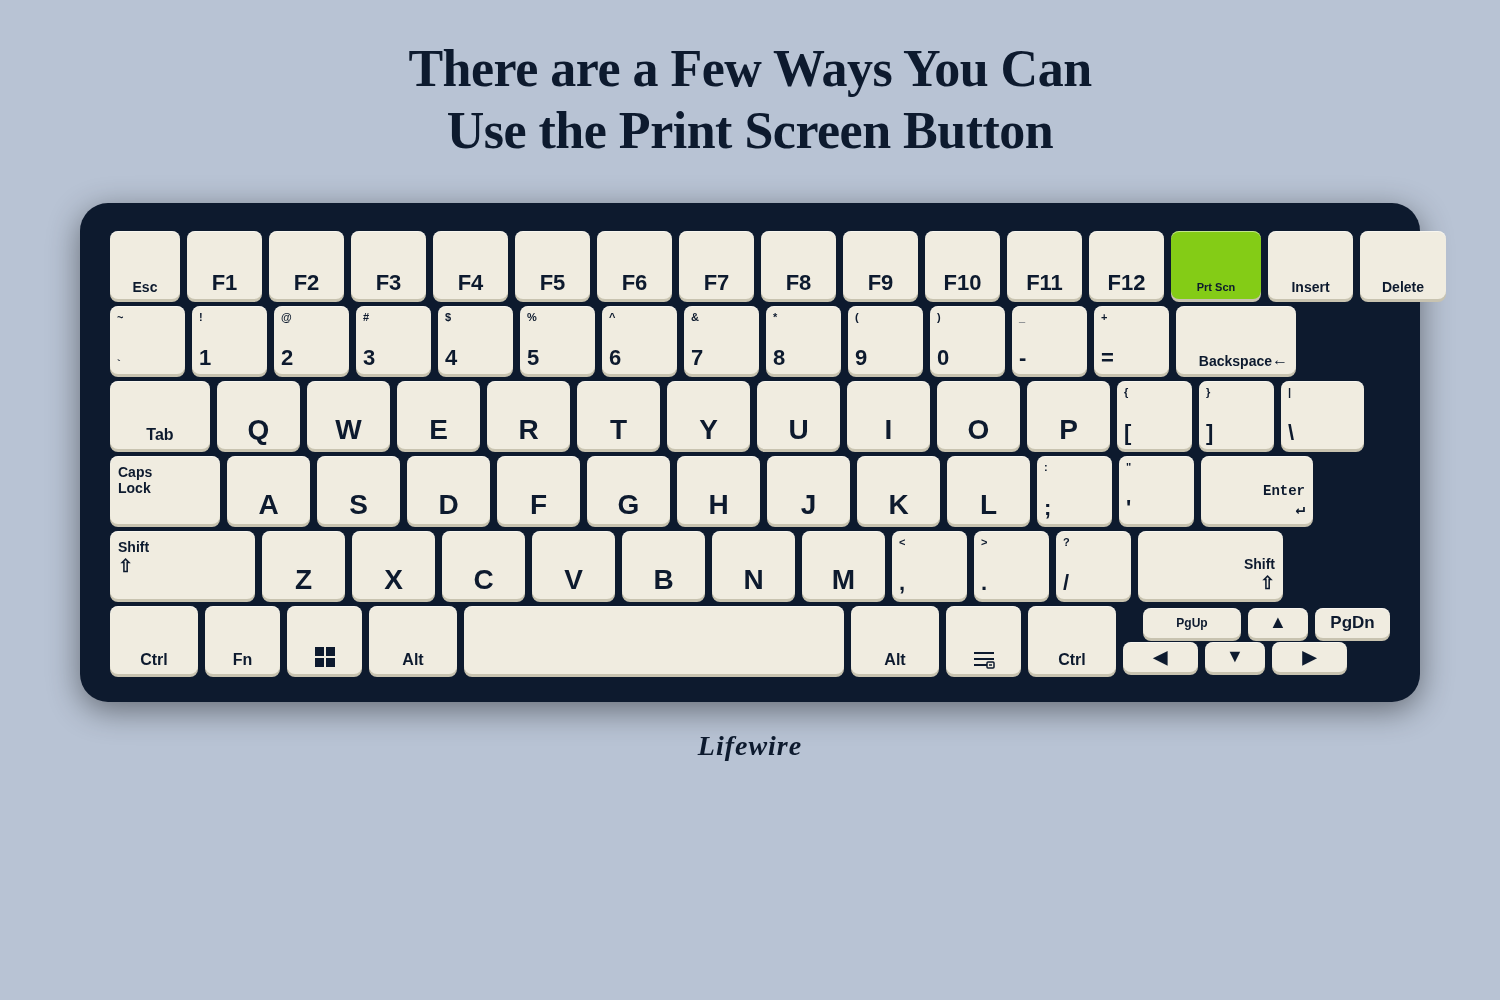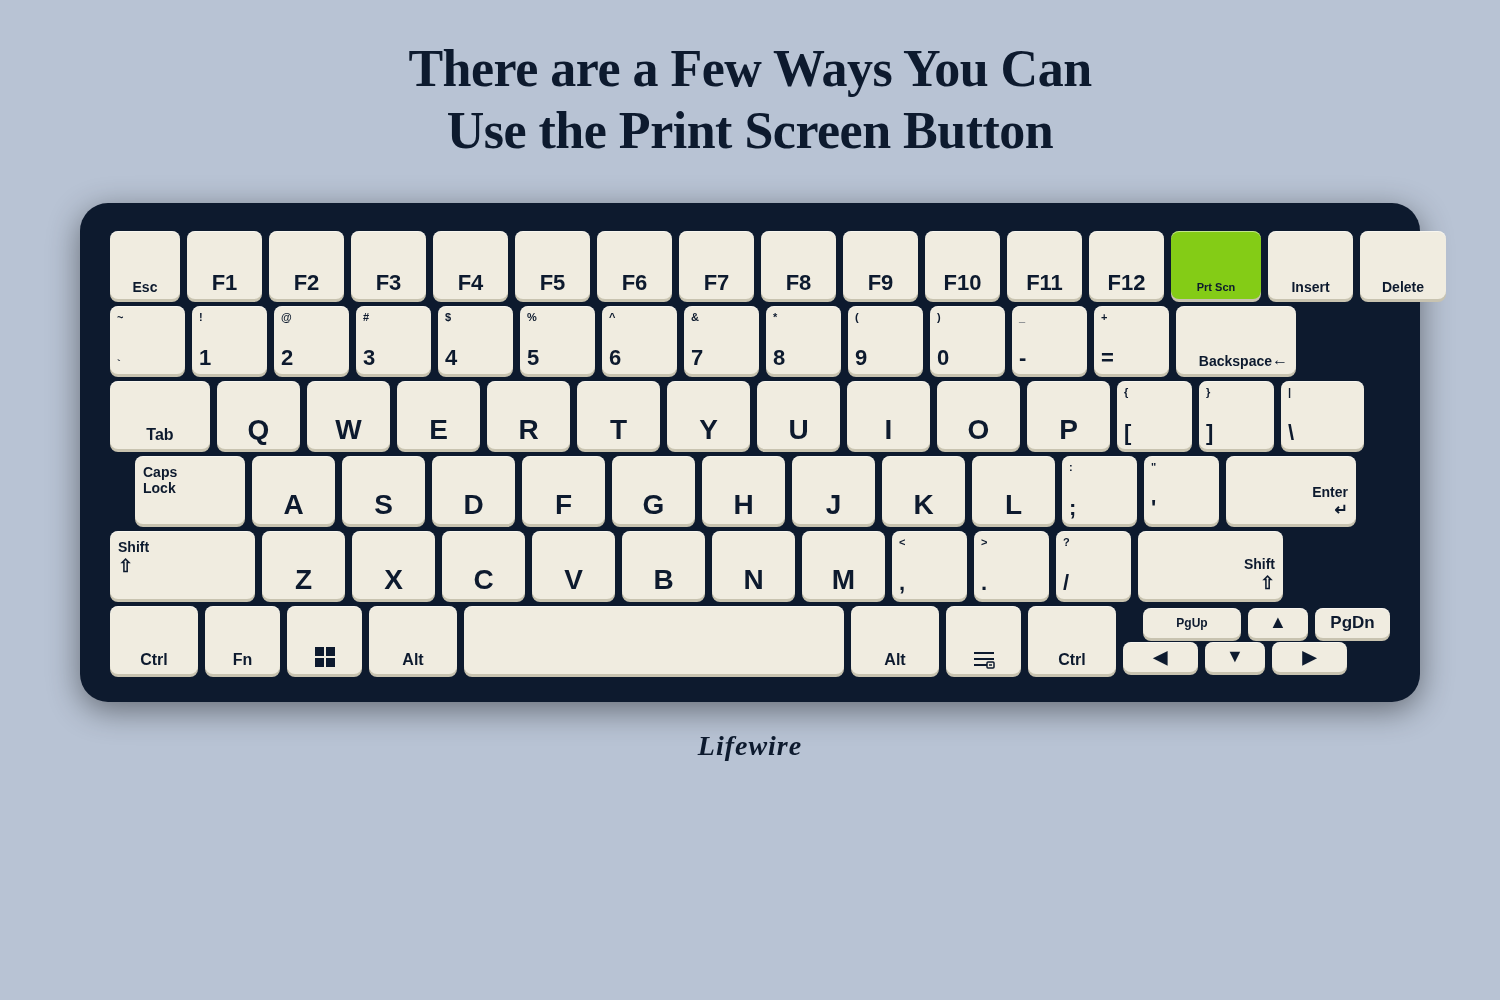--- a/index.html
+++ b/index.html
@@ -96,23 +96,23 @@
     .key-num { width: 75px; }
     .key-backspace { width: 120px; font-size: 13px; }
 
     
     .key-tab { width: 100px; font-size: 16px; }
     .key-letter { width: 83px; }
     .key-bracket { width: 75px; }
     .key-backslash { width: 83px; }
 
     
-    .key-caps { width: 110px; font-size: 12px; margin-left: 25px; }
+    .key-caps { width: 110px; font-size: 12px; }
     .key-letter-mid { width: 83px; }
-    .key-enter { width: 130px; font-size: 14px; }
+    .key-enter { width: 112px; font-size: 14px; font-family: Liberation Mono, monospace; }
 
     
     .key-shift-l { width: 145px; font-size: 14px; }
     .key-shift-r { width: 145px; font-size: 14px; }
 
     
     .key-ctrl { width: 88px; }
     .key-fn { width: 75px; }
     .key-win { width: 75px; }
     .key-alt { width: 88px; }

